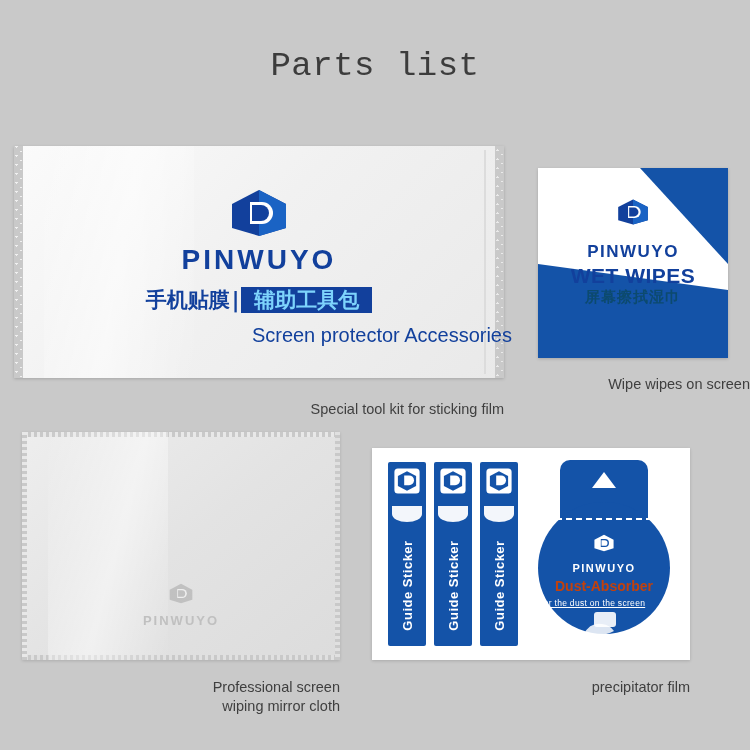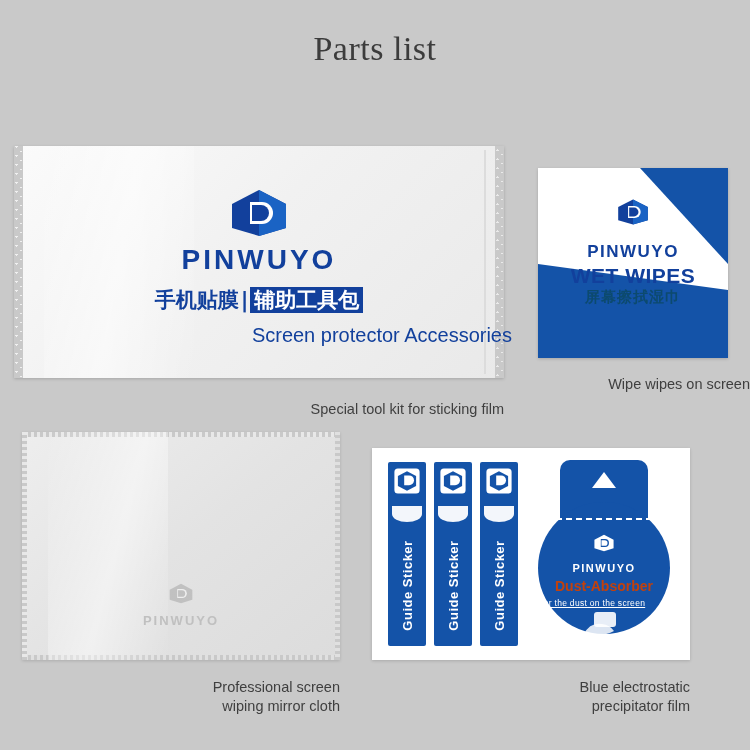--- a/index.html
+++ b/index.html
@@ -9,27 +9,27 @@
   body {
     width: 750px;
     height: 750px;
     background: #c9c9c9;
     font-family: "Liberation Sans", sans-serif;
     position: relative;
     overflow: hidden;
   }
   .page-title {
     position: absolute;
-    top: 30px;
+    top: 47px;
     left: 0;
     width: 750px;
     text-align: center;
     font-size: 34px;
     color: #3c3c3c;
-    font-family: Liberation Serif, serif;
+    font-family: Liberation Mono, monospace;
     letter-spacing: 0.5px;
   }
 
   
   .caption {
     position: absolute;
     text-align: right;
     font-size: 14.5px;
     color: #3f3f3f;
     line-height: 19px;
@@ -101,22 +101,22 @@
     left: 0; top: 140px;
     width: 490px;
     text-align: center;
     font-size: 21px;
     color: #12409c;
     font-weight: bold;
     font-family: "DejaVu Sans", sans-serif;
   }
   #toolkit .cn-line .hl {
     background: #12409c;
-    color: #ffffff;
-    padding: 1px 4px;
+    color: #7dd3fc;
+    padding: 1px 13px;
   }
   #toolkit .cn-line .sep {
     color: #12409c;
     padding: 0 2px;
   }
   #toolkit .en-line {
     position: absolute;
     left: 8px; top: 178px;
     width: 490px;
     text-align: right;
@@ -493,15 +493,14 @@
     <div class="a-sub">Clear the dust on the screen</div>
     <div class="a-hand">
       <svg width="60" height="30" viewBox="0 0 60 30">
         <rect x="20" y="4" width="22" height="15" rx="3" fill="#ffffff" opacity="0.9"></rect>
         <path d="M10,26 q6,-12 18,-10 q8,1 12,7 q-10,6 -30,3 Z" fill="#ffffff" opacity="0.85"></path>
       </svg>
     </div>
   </div>
 </div>
 <div class="caption" id="cap-static">
-  <div>Blue electrostatic</div>
   <div>precipitator film</div>
 </div>
 
 </body></html>

